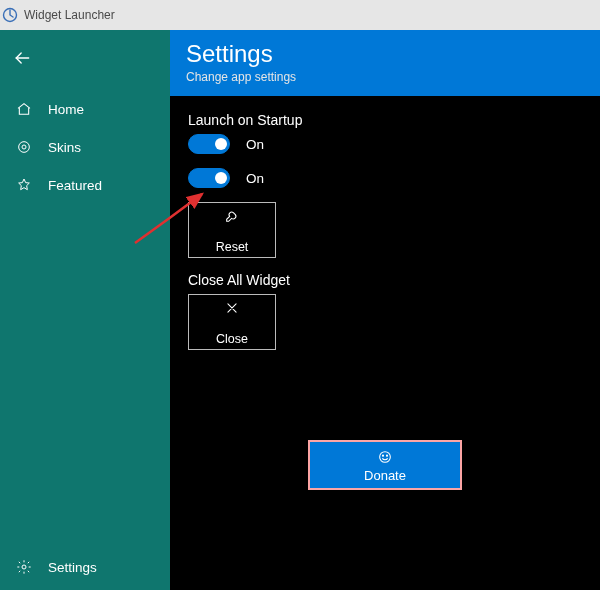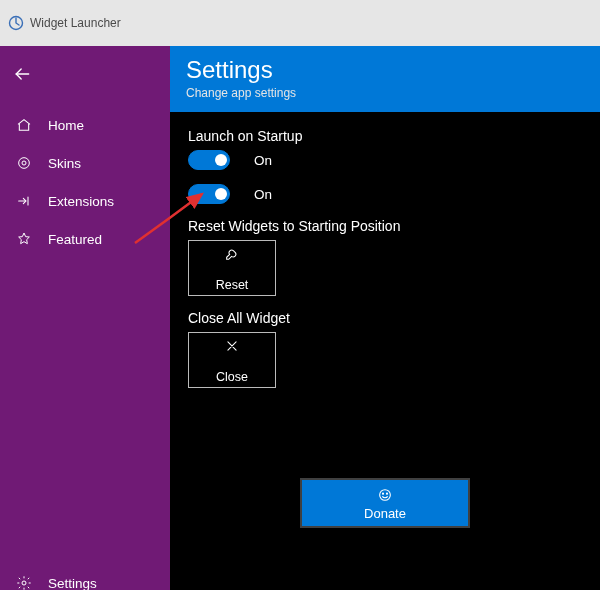--- a/index.html
+++ b/index.html
@@ -3,33 +3,33 @@
 <meta charset="utf-8">
 <style>
   * { box-sizing: border-box; margin: 0; padding: 0; }
   body {
     width: 600px; height: 590px;
     font-family: "Segoe UI", Tahoma, sans-serif;
     background: #000; color: #fff; overflow: hidden;
     position: relative;
   }
   .titlebar {
-    height: 46px; background: #e6e6e6; color: #4a4a4a;
-    display: flex; align-items: center; padding: 0 8px;
+    height: 30px; background: #e6e6e6; color: #4a4a4a;
+    display: flex; align-items: center; padding: 0 2px;
     font-size: 12px;
   }
   .titlebar .app-icon {
     width: 16px; height: 16px; margin-right: 6px;
     display: inline-flex; align-items: center; justify-content: center;
   }
   .app {
     display: flex; height: 560px; background: #000;
   }
   .sidebar {
-    width: 170px; background: #701a75; display: flex; flex-direction: column;
+    width: 170px; background: #0f766e; display: flex; flex-direction: column;
     padding-top: 6px;
   }
   .back-btn {
     width: 44px; height: 44px; display: flex; align-items: center; justify-content: center;
     color: #fff; font-size: 20px;
   }
   .nav { margin-top: 10px; flex: 1; }
   .nav-item {
     display: flex; align-items: center; height: 38px;
     padding: 0 14px; font-size: 13.5px; color: #fff;
@@ -42,21 +42,21 @@
   .nav-bottom { margin-bottom: 4px; }
   .content { flex: 1; background: #000; display: flex; flex-direction: column; }
   .header {
     background: #0078d7; padding: 10px 16px 12px 16px;
   }
   .header h1 { font-weight: 400; font-size: 24px; }
   .header .sub { font-size: 12px; margin-top: 2px; color: #e5e5e5; }
   .panel { padding: 16px 18px; font-size: 14px; }
   .setting { margin-bottom: 14px; }
   .setting-label { font-size: 14px; margin-bottom: 6px; }
-  .toggle-row { display: flex; align-items: center; gap: 24px; }
+  .toggle-row { display: flex; align-items: center; gap: 16px; }
   .toggle {
     width: 42px; height: 20px; border-radius: 10px; position: relative;
     background: #000; border: 1px solid #888;
   }
   .toggle .knob {
     position: absolute; width: 12px; height: 12px; border-radius: 50%;
     background: #fff; top: 3px; left: 4px;
   }
   .toggle.on { background: #0078d7; border-color: #0078d7; }
   .toggle.on .knob { left: 26px; }
@@ -64,21 +64,21 @@
   .toggle.off .knob { left: 4px; background: #bcbcbc; }
   .toggle-state { font-size: 13.5px; }
   .action-btn {
     width: 88px; height: 56px; border: 1.5px solid #bbb;
     display: flex; flex-direction: column; align-items: center; justify-content: center;
     gap: 15px; font-size: 12.5px; margin-top: 6px;
   }
   .action-btn .btn-icon { width: 18px; height: 18px; display:flex; align-items:center; justify-content:center; }
   .donate-wrap { display:flex; justify-content:center; margin-top: 90px; }
   .donate-btn {
-    width: 170px; height: 50px; background: #0078d7; border: 2px solid #404040;
+    width: 154px; height: 50px; background: #0078d7; border: 2px solid #fca5a5;
     display: flex; flex-direction: column; align-items: center; justify-content: center;
     font-size: 13px; gap: 2px;
   }
   .donate-btn .btn-icon { width:18px;height:18px;display:flex;align-items:center;justify-content:center; }
 
   
   .annot-arrow {
     position: absolute; left: 130px; top: 188px; pointer-events: none;
   }
 </style>
@@ -118,30 +118,20 @@
         <span class="nav-icon">
           <svg viewBox="0 0 24 24" width="16" height="16" stroke="#fff" fill="none" stroke-width="1.5">
               <circle cx="12" cy="12" r="8"></circle>
               <circle cx="12" cy="12" r="3"></circle>
             </svg>
         </span>
         <span>Skins</span>
       </div>
       <div class="nav-item">
         <span class="nav-icon">
-          <svg viewBox="0 0 24 24" width="16" height="16" stroke="#fff" fill="none" stroke-width="1.6" stroke-linecap="round">
-              <path d="M4 12h10"></path>
-              <path d="M11 8l4 4-4 4"></path>
-              <path d="M18 6v12"></path>
-            </svg>
-        </span>
-        <span>Extensions</span>
-      </div>
-      <div class="nav-item">
-        <span class="nav-icon">
           <svg viewBox="0 0 24 24" width="16" height="16" stroke="#fff" fill="none" stroke-width="1.5" stroke-linejoin="round">
               <path d="M12 3l2.5 5.5L20 9l-4 4 1 6-5-3-5 3 1-6-4-4 5.5-.5z"></path>
             </svg>
         </span>
         <span>Featured</span>
       </div>
     </div>
     <div class="nav-item nav-bottom">
       <span class="nav-icon">
         <svg viewBox="0 0 24 24" width="16" height="16" stroke="#fff" fill="none" stroke-width="1.5">
@@ -170,21 +160,20 @@
       </div>
       <div class="setting">
         <div class="toggle-row">
           <div class="toggle on">
               <div class="knob"></div>
             </div>
           <span class="toggle-state">On</span>
         </div>
       </div>
       <div class="setting">
-        <div class="setting-label">Reset Widgets to Starting Position</div>
         <div class="action-btn">
           <span class="btn-icon">
             <svg viewBox="0 0 24 24" width="16" height="16" stroke="#fff" fill="none" stroke-width="1.6" stroke-linecap="round">
                 <path d="M14 7a4 4 0 0 0-5.6 5.6L4 17v3h3l4.4-4.4A4 4 0 0 0 17 10l-3-3z"></path>
               </svg>
           </span>
           <span>Reset</span>
         </div>
       </div>
       <div class="setting">

